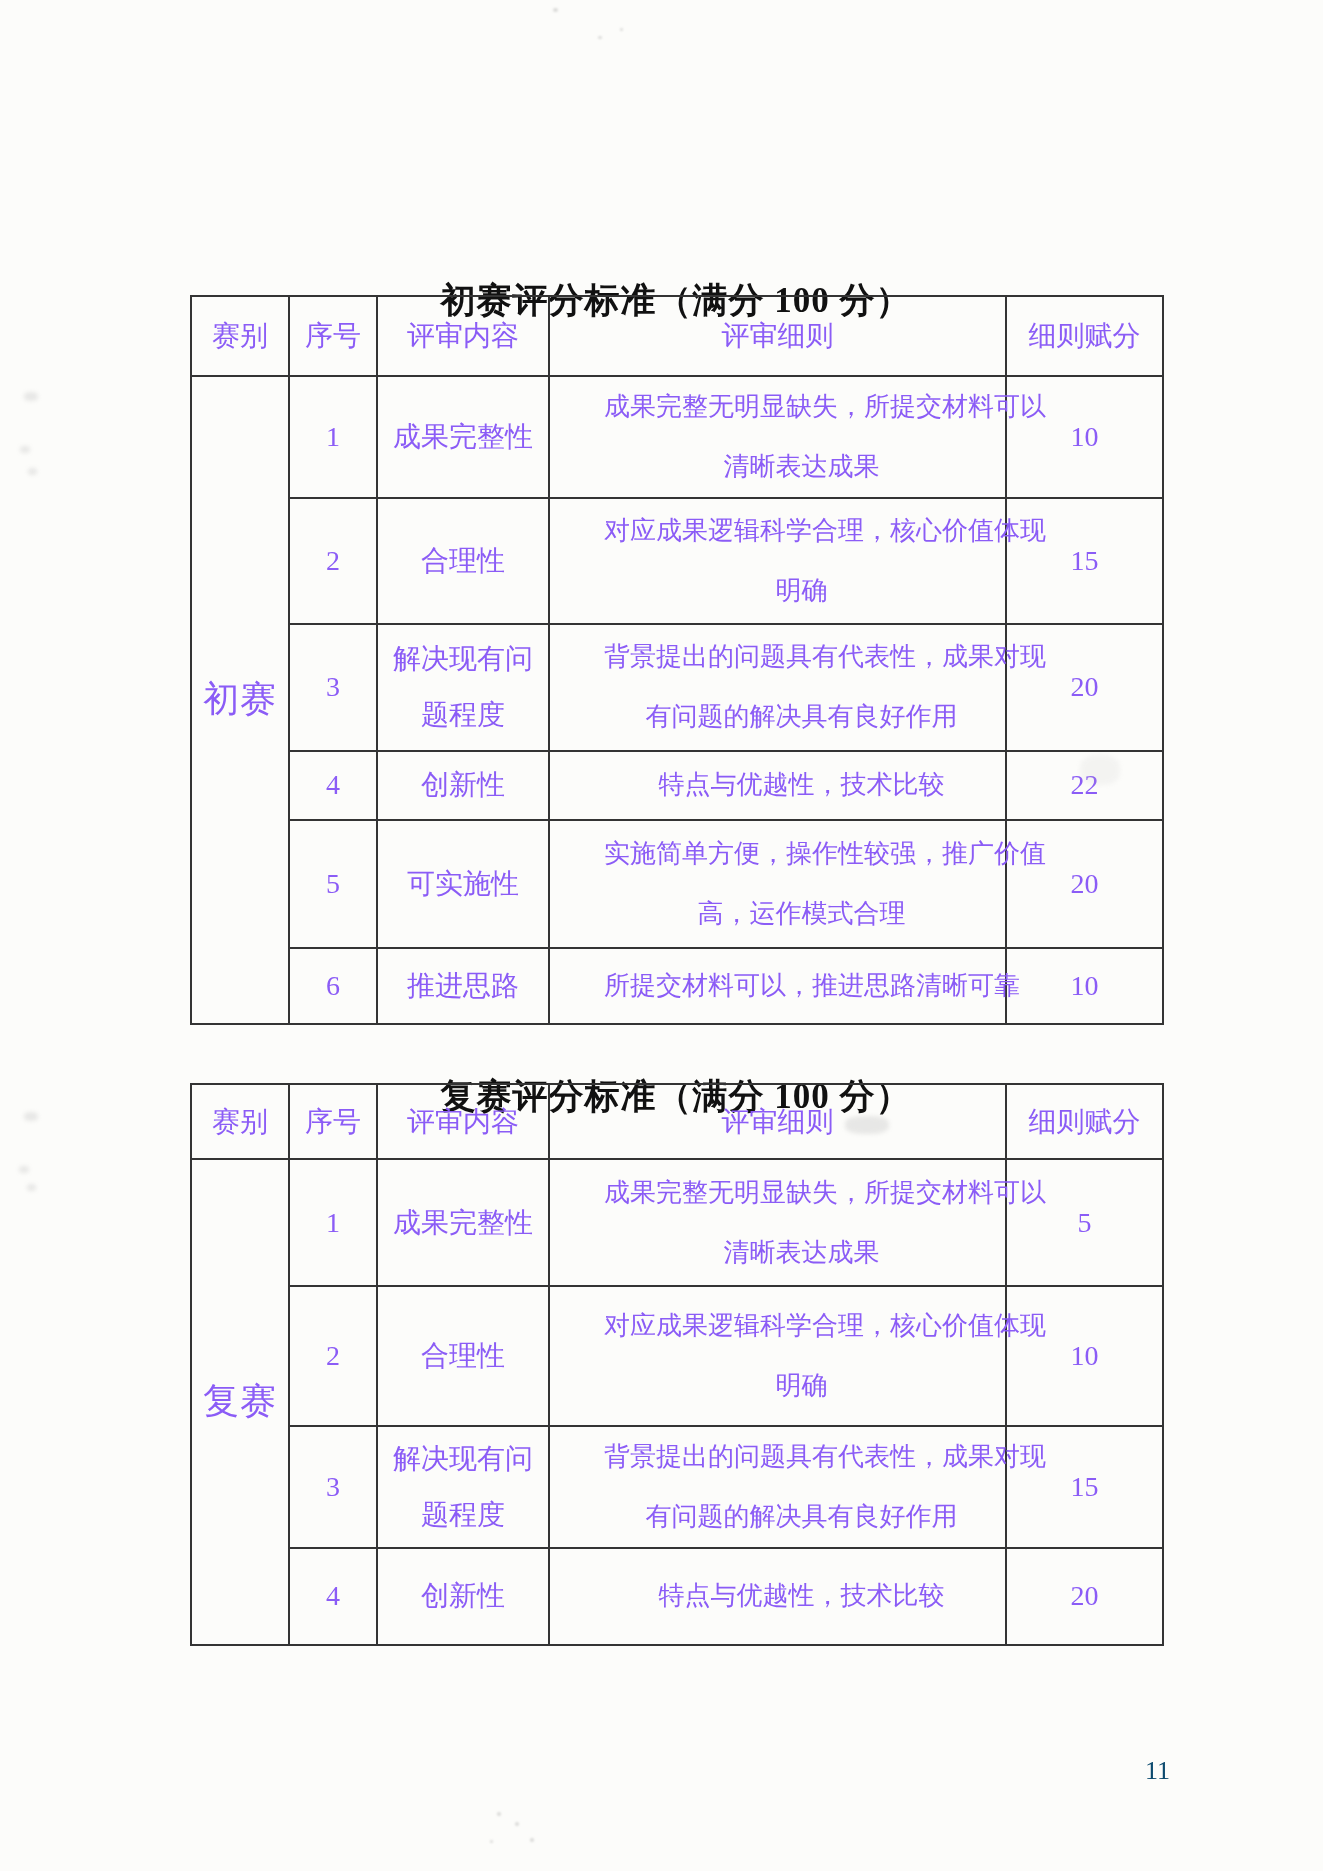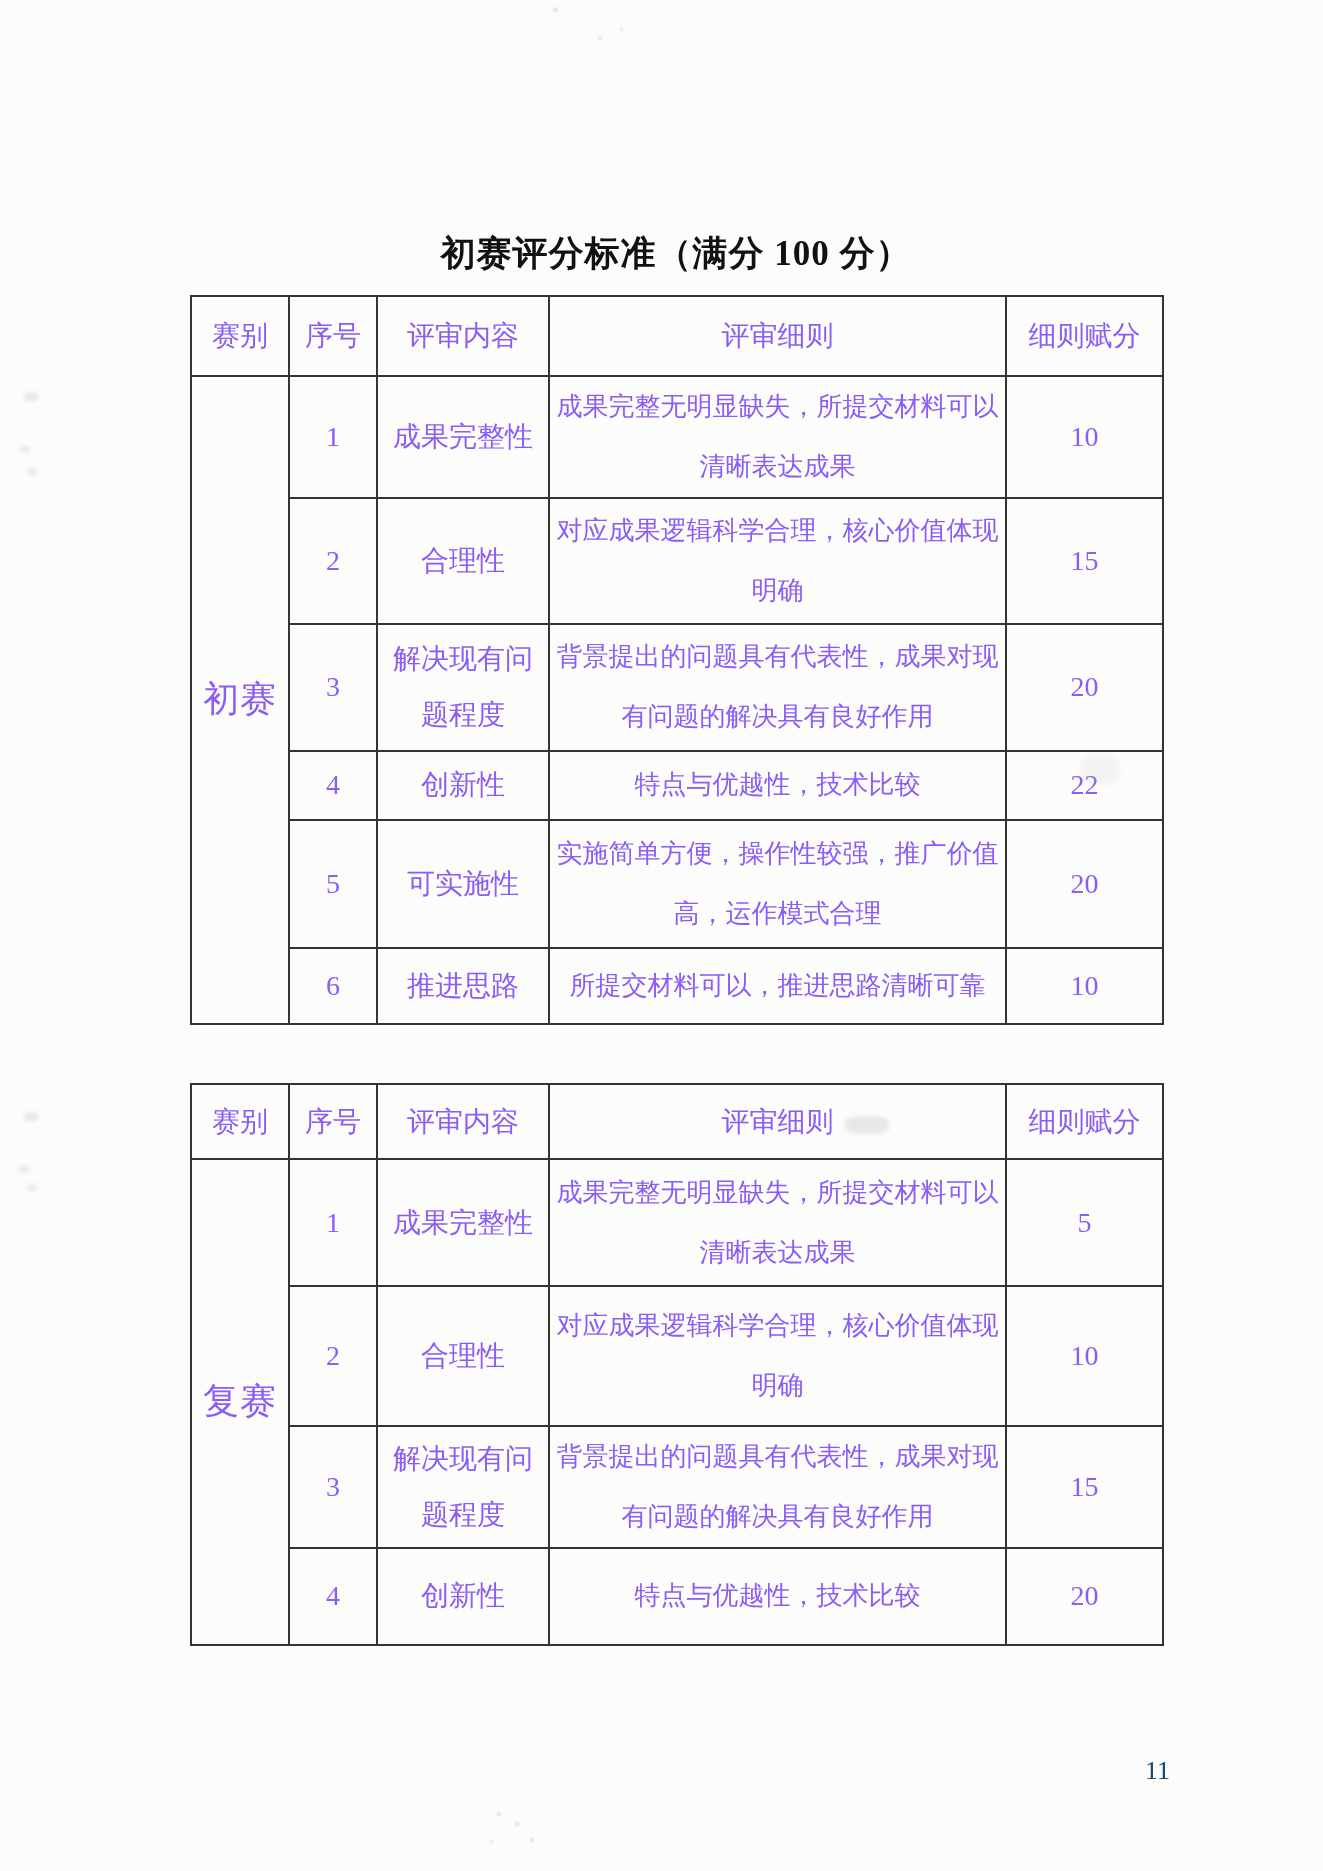--- a/index.html
+++ b/index.html
@@ -14,20 +14,21 @@
     overflow:hidden;
   }
   .doc-title {
     position:absolute;
     left:190px; width:972px;
     text-align:center;
     font-size:35px;
     font-weight:bold;
     letter-spacing:1px;
     color:#111;
+    margin-top:47px;
   }
   .title-1 { top:230px; }
   .title-2 { top:1026px; }
   table.doc-table {
     position:absolute;
     left:190px;
     border-collapse:collapse;
     table-layout:fixed;
     width:972px;
   }
@@ -46,20 +47,21 @@
   col.c-content { width:172px; }
   col.c-detail  { width:457px; }
   col.c-score   { width:157px; }
   td.content { padding:0 10px; line-height:2.0; }
   td.detail  { padding:0 6px; }
   .dline {
     font-size:26px;
     line-height:2.3;
     white-space:nowrap;
     text-align:center;
+    margin-left:48px;
   }
   td.group-cell { font-size:36px; letter-spacing:1px;font-family:Liberation Mono, monospace; }
   .page-number {
     position:absolute;
     left:1145px; top:1756px;
     font-size:26px;
     color:#0c4a6e;
   }
   
   .artifact {
@@ -149,20 +151,21 @@
       <td>6</td>
       <td class="content">推进思路</td>
       <td class="detail">
         <div class="dline">所提交材料可以，推进思路清晰可靠</div>
       </td>
       <td>10</td>
     </tr>
     </tbody>
   </table>
 
+  <div class="doc-title title-2">复赛评分标准（满分 100 分）</div>
 
   <table class="doc-table t2">
     <colgroup>
       <col class="c-group">
         <col class="c-no">
         <col class="c-content">
         <col class="c-detail">
         <col class="c-score">
     </colgroup>
     <tbody>

